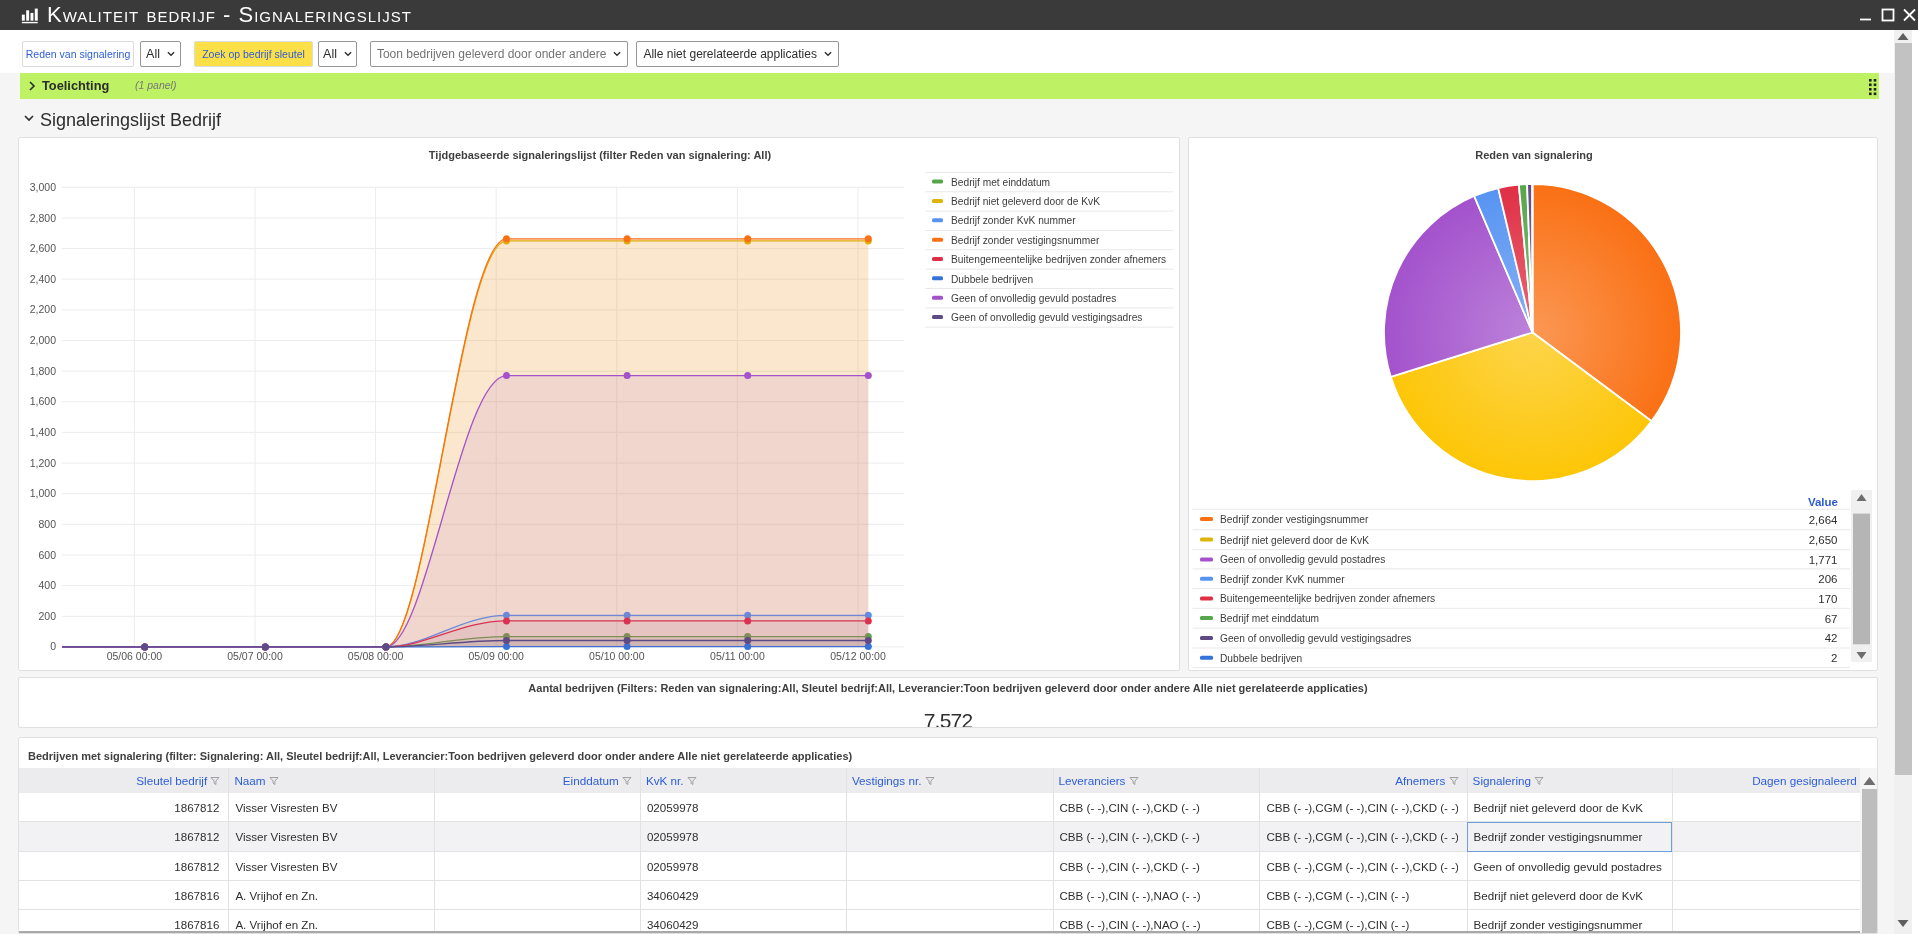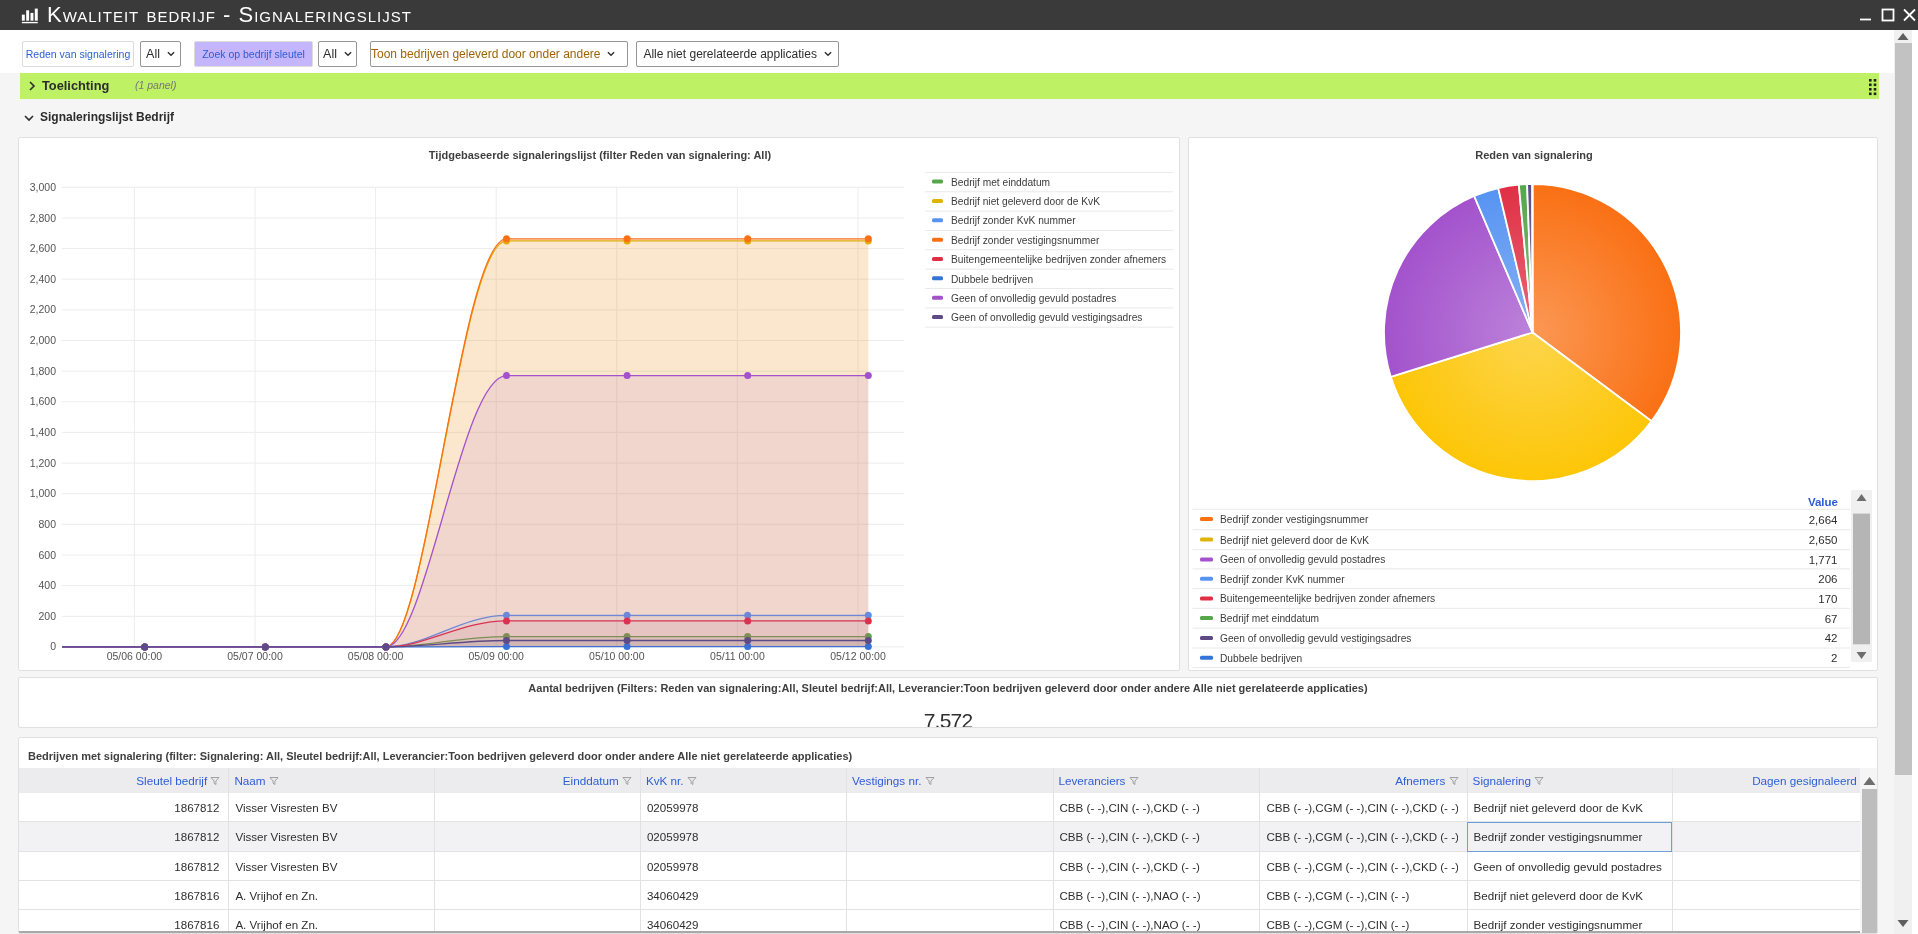--- a/index.html
+++ b/index.html
@@ -14,25 +14,25 @@
       <rect x="36.5" y="9.5" width="11" height="11" fill="none" stroke="#fff" stroke-width="1.8"></rect>
       <line x1="58" y1="9.5" x2="69" y2="20.5" stroke="#fff" stroke-width="1.8"></line>
       <line x1="69" y1="9.5" x2="58" y2="20.5" stroke="#fff" stroke-width="1.8"></line>
     </svg>
   </div>
 <div class="abs" style="left:0;top:30px;width:1918px;height:43px;background:#fff"></div>
 <div class="abs" style="left:22px;top:41px;width:112px;height:26px;background:#fff;border:1px solid #dcdcdc;border-radius:2px;text-align:center;line-height:24px;font-size:10.5px;color:#2d5dd7;white-space:nowrap">Reden van signalering</div>
 <div class="abs" style="left:140px;top:41px;width:41px;height:26px;background:#fff;border:1px solid #969696;border-radius:2px;text-align:center;line-height:24px;font-size:12.5px;color:#2e2e2e;white-space:nowrap">All&nbsp;&nbsp;<svg width="8" height="6" viewBox="0 0 9 6" style="vertical-align:1px">
       <path d="M1,1 l3.5,3.5 L8,1" fill="none" stroke="#2e2e2e" stroke-width="1.5"></path>
     </svg></div>
-<div class="abs" style="left:194px;top:41px;width:119px;height:26px;background:#c4b5fd;border:1px solid #dcdcdc;border-radius:2px;text-align:center;line-height:24px;font-size:10.5px;color:#2d5dd7;white-space:nowrap">Zoek op bedrijf sleutel</div>
+<div class="abs" style="left:194px;top:41px;width:119px;height:26px;background:#fde047;border:1px solid #dcdcdc;border-radius:2px;text-align:center;line-height:24px;font-size:10.5px;color:#2d5dd7;white-space:nowrap">Zoek op bedrijf sleutel</div>
 <div class="abs" style="left:318px;top:41px;width:39px;height:26px;background:#fff;border:1px solid #969696;border-radius:2px;text-align:center;line-height:24px;font-size:12.5px;color:#2e2e2e;white-space:nowrap">All&nbsp;&nbsp;<svg width="8" height="6" viewBox="0 0 9 6" style="vertical-align:1px">
       <path d="M1,1 l3.5,3.5 L8,1" fill="none" stroke="#2e2e2e" stroke-width="1.5"></path>
     </svg></div>
-<div class="abs" style="left:370px;top:41px;width:258px;height:26px;background:#fff;border:1px solid #969696;border-radius:2px;line-height:24px;font-size:12px;color:#a16207;white-space:nowrap">Toon bedrijven geleverd door onder andere&nbsp;&nbsp;<svg width="8" height="6" viewBox="0 0 9 6" style="vertical-align:1px">
+<div class="abs" style="left:370px;top:41px;width:258px;height:26px;background:#fff;border:1px solid #969696;border-radius:2px;text-align:center;line-height:24px;font-size:12px;color:#737373;white-space:nowrap">Toon bedrijven geleverd door onder andere&nbsp;&nbsp;<svg width="8" height="6" viewBox="0 0 9 6" style="vertical-align:1px">
       <path d="M1,1 l3.5,3.5 L8,1" fill="none" stroke="#2e2e2e" stroke-width="1.5"></path>
     </svg></div>
 <div class="abs" style="left:636px;top:41px;width:203px;height:26px;background:#fff;border:1px solid #969696;border-radius:2px;text-align:center;line-height:24px;font-size:12px;color:#2e2e2e;white-space:nowrap">Alle niet gerelateerde applicaties&nbsp;&nbsp;<svg width="8" height="6" viewBox="0 0 9 6" style="vertical-align:1px">
       <path d="M1,1 l3.5,3.5 L8,1" fill="none" stroke="#2e2e2e" stroke-width="1.5"></path>
     </svg></div>
 <div class="abs" style="left:20px;top:73px;width:1859px;height:26px;background:#bef264">
     <svg width="10" height="10" style="position:absolute;left:7px;top:8px" viewBox="0 0 10 10">
       <path d="M3,1 l4,4 l-4,4" fill="none" stroke="#2c2c2c" stroke-width="1.6"></path>
     </svg>
     <div class="abs" style="left:22px;top:5px;font-size:12.8px;font-weight:bold;color:#2c2c2c">Toelichting</div>
@@ -44,21 +44,21 @@
       <rect x="4.7" y="4.5" width="2.6" height="2.6" fill="#222"></rect>
       <rect x="0.0" y="9.0" width="2.6" height="2.6" fill="#222"></rect>
       <rect x="4.7" y="9.0" width="2.6" height="2.6" fill="#222"></rect>
       <rect x="0.0" y="13.5" width="2.6" height="2.6" fill="#222"></rect>
       <rect x="4.7" y="13.5" width="2.6" height="2.6" fill="#222"></rect>
     </svg>
   </div>
 <svg width="10" height="10" style="position:absolute;left:24px;top:113px" viewBox="0 0 10 10">
     <path d="M1,3 l4,4 l4,-4" fill="none" stroke="#2c2c2c" stroke-width="1.6"></path>
   </svg>
-<div class="abs" style="left:40px;top:110px;font-size:12px;font-weight:bold;color:#2c2c2c">Signaleringslijst Bedrijf</div>
+<div class="abs" style="left:40px;top:110px;font-size:18px;font-weight:normal;color:#2c2c2c">Signaleringslijst Bedrijf</div>
 <div class="panel" style="left:18px;top:136.5px;width:1162px;height:534px">
     <svg width="1162" height="534" viewBox="0 0 1162 534" style="position:absolute;left:0;top:0">
       <line x1="43" y1="508.9" x2="885" y2="508.9" stroke="#ececec" stroke-width="1"></line>
       <line x1="43" y1="478.3" x2="885" y2="478.3" stroke="#ececec" stroke-width="1"></line>
       <line x1="43" y1="447.6" x2="885" y2="447.6" stroke="#ececec" stroke-width="1"></line>
       <line x1="43" y1="417.0" x2="885" y2="417.0" stroke="#ececec" stroke-width="1"></line>
       <line x1="43" y1="386.3" x2="885" y2="386.3" stroke="#ececec" stroke-width="1"></line>
       <line x1="43" y1="355.7" x2="885" y2="355.7" stroke="#ececec" stroke-width="1"></line>
       <line x1="43" y1="325.1" x2="885" y2="325.1" stroke="#ececec" stroke-width="1"></line>
       <line x1="43" y1="294.4" x2="885" y2="294.4" stroke="#ececec" stroke-width="1"></line>

